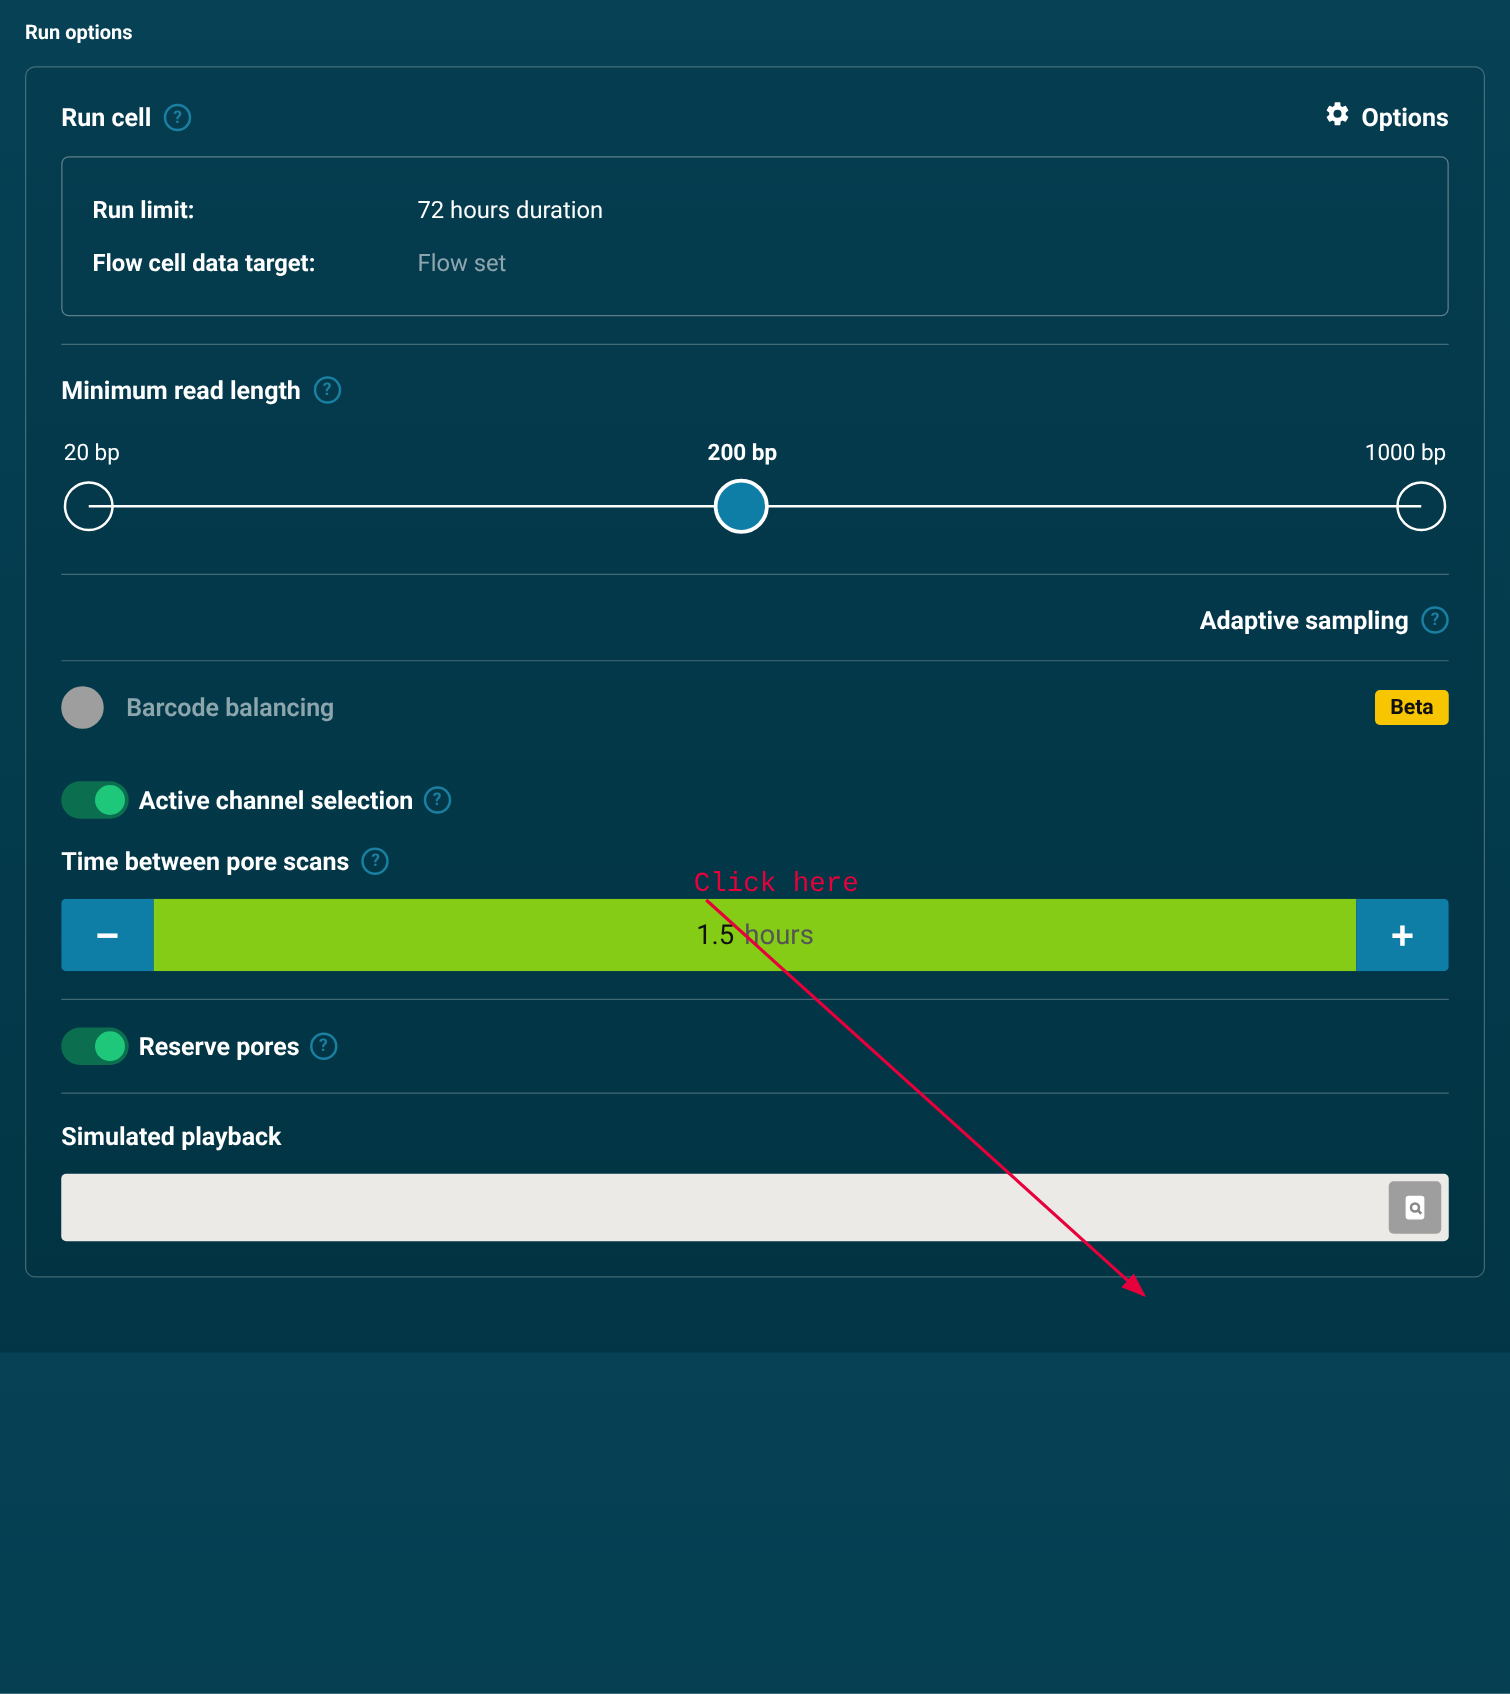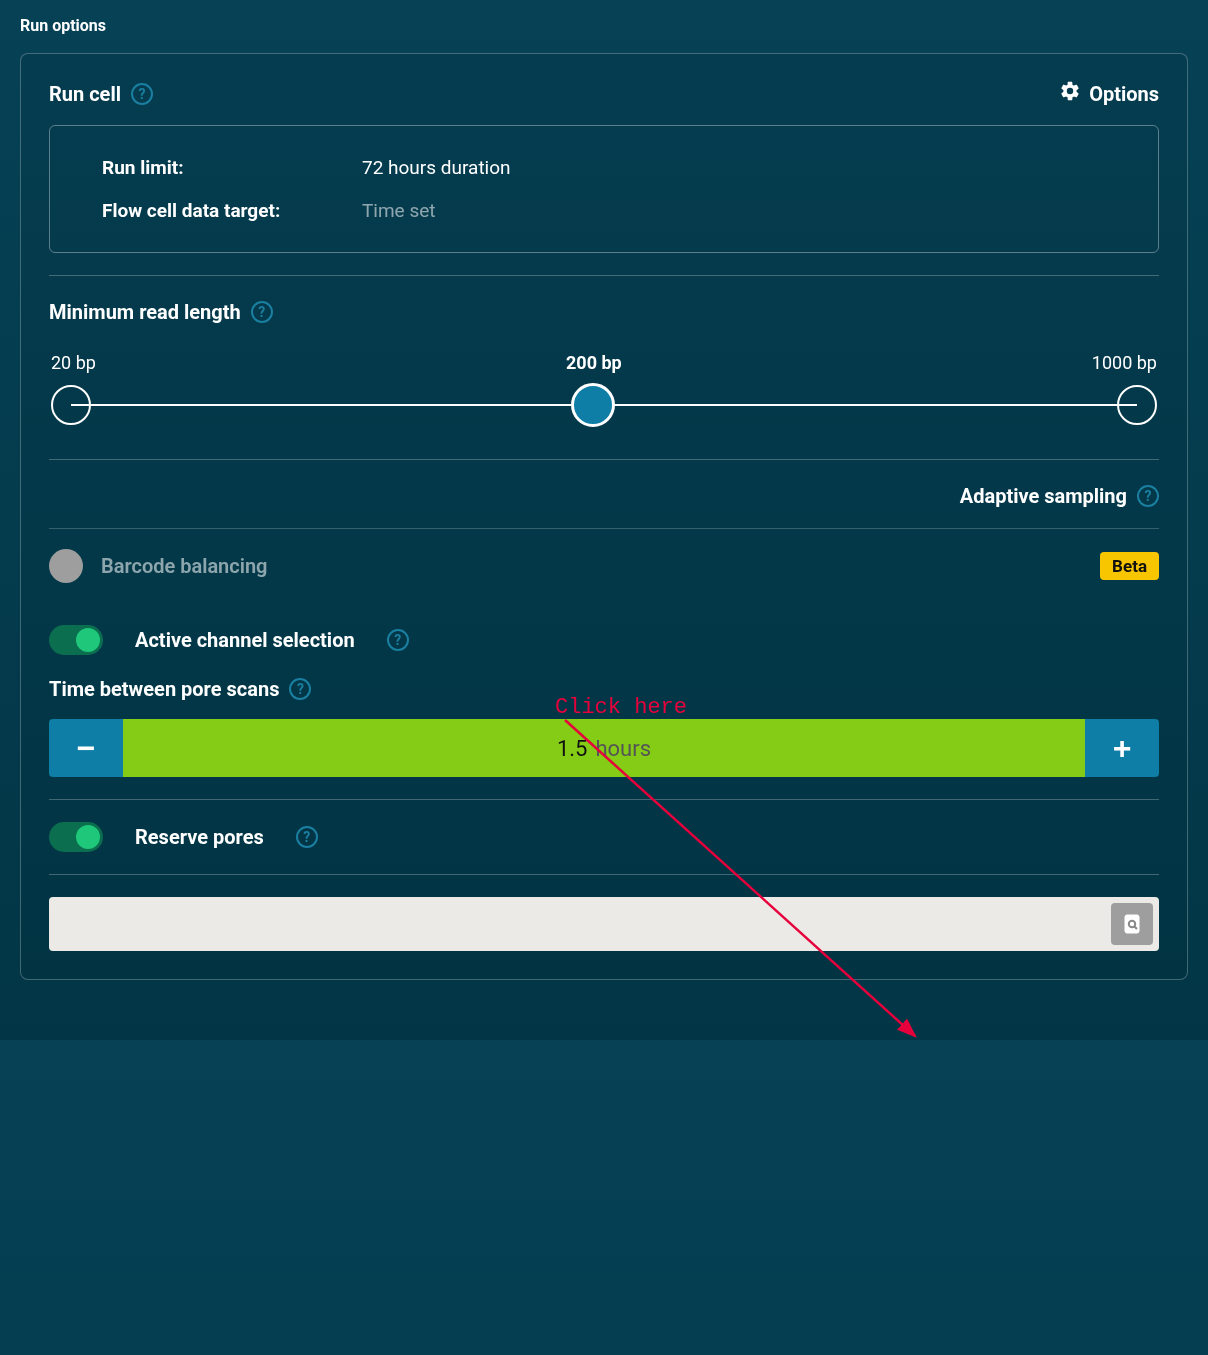--- a/index.html
+++ b/index.html
@@ -59,21 +59,21 @@
     border-radius: 6px;
     padding: 20px 24px;
     margin-bottom: 22px;
   }
   .summary-row {
     display: flex;
     gap: 40px;
     font-size: 19px;
     padding: 10px 0;
   }
-  .summary-row .k { width: 220px; font-weight: 700; margin-left: 28px; }
+  .summary-row .k { width: 220px; font-weight: 700; }
   .summary-row .v.dim { color: rgba(255,255,255,0.55); }
   .hr {
     border: 0; border-top: 1px solid rgba(255,255,255,0.25);
     margin: 0;
   }
   .section { padding: 24px 0; }
   .section-title { display:flex; align-items:center; gap:10px; font-size:20px; font-weight:700; margin-bottom: 28px;}
   .slider-wrap { position:relative; padding: 0 2px 10px 2px; }
   .slider-labels { display:flex; justify-content:space-between; font-size:18px; margin-bottom:12px; }
   .slider-labels .mid { font-weight:700; }
@@ -115,21 +115,21 @@
     padding: 18px 28px;
     border-top:1px solid rgba(255,255,255,0.25);
     border-bottom:1px solid rgba(255,255,255,0.25);
     font-size:20px; cursor:pointer;
   }
   .chevron-up { display:inline-block; width:14px; height:14px;
     border-left:3px solid #fff; border-top:3px solid #fff;
     transform: rotate(45deg); margin-top:6px;
   }
   .adv-body { padding: 22px 28px 28px 28px; }
-  .toggle-row { display:flex; align-items:center; gap:32px; font-size:20px; font-weight:700; margin-bottom:22px;}
+  .toggle-row { display:flex; align-items:center; gap:8px; font-size:20px; font-weight:700; margin-bottom:22px;}
   .toggle {
     width:54px; height:30px; border-radius:16px;
     background:#0b6e4f; position:relative; cursor:pointer;
     flex-shrink:0;
   }
   .toggle .dot {
     position:absolute; right:3px; top:3px;
     width:24px; height:24px; border-radius:50%;
     background:#1fc77a;
   }
@@ -195,21 +195,21 @@
       </div>
     </div>
 
     <div class="summary-box">
       <div class="summary-row">
         <span class="k">Run limit:</span>
         <span class="v">72 hours duration</span>
       </div>
       <div class="summary-row">
         <span class="k">Flow cell data target:</span>
-        <span class="v dim">Time set</span>
+        <span class="v dim">Flow set</span>
       </div>
     </div>
 
     <hr class="hr">
 
     <div class="section">
       <div class="section-title">
         <span>Minimum read length</span>
         <span class="help-icon">?</span>
       </div>
@@ -271,20 +271,23 @@
     <div class="toggle-row">
       <div class="toggle">
           <div class="dot"></div>
         </div>
       <span>Reserve pores</span>
       <span class="help-icon">?</span>
     </div>
 
     <hr class="hr" style="margin-bottom:22px;">
 
+    <div class="sub-title" style="font-weight:700;">
+      <span>Simulated playback</span>
+    </div>
     <div class="input-row">
       <input type="text" style="">
       <div class="browse-btn">
         <svg viewBox="0 0 24 24">
           <rect x="5" y="3" width="14" height="18" rx="2" fill="#fff"></rect>
           <circle cx="12" cy="12" r="3.2" fill="none" stroke="#888" stroke-width="2"></circle>
           <line x1="14.2" y1="14.2" x2="17" y2="17" stroke="#888" stroke-width="2"></line>
         </svg>
       </div>
     </div>

